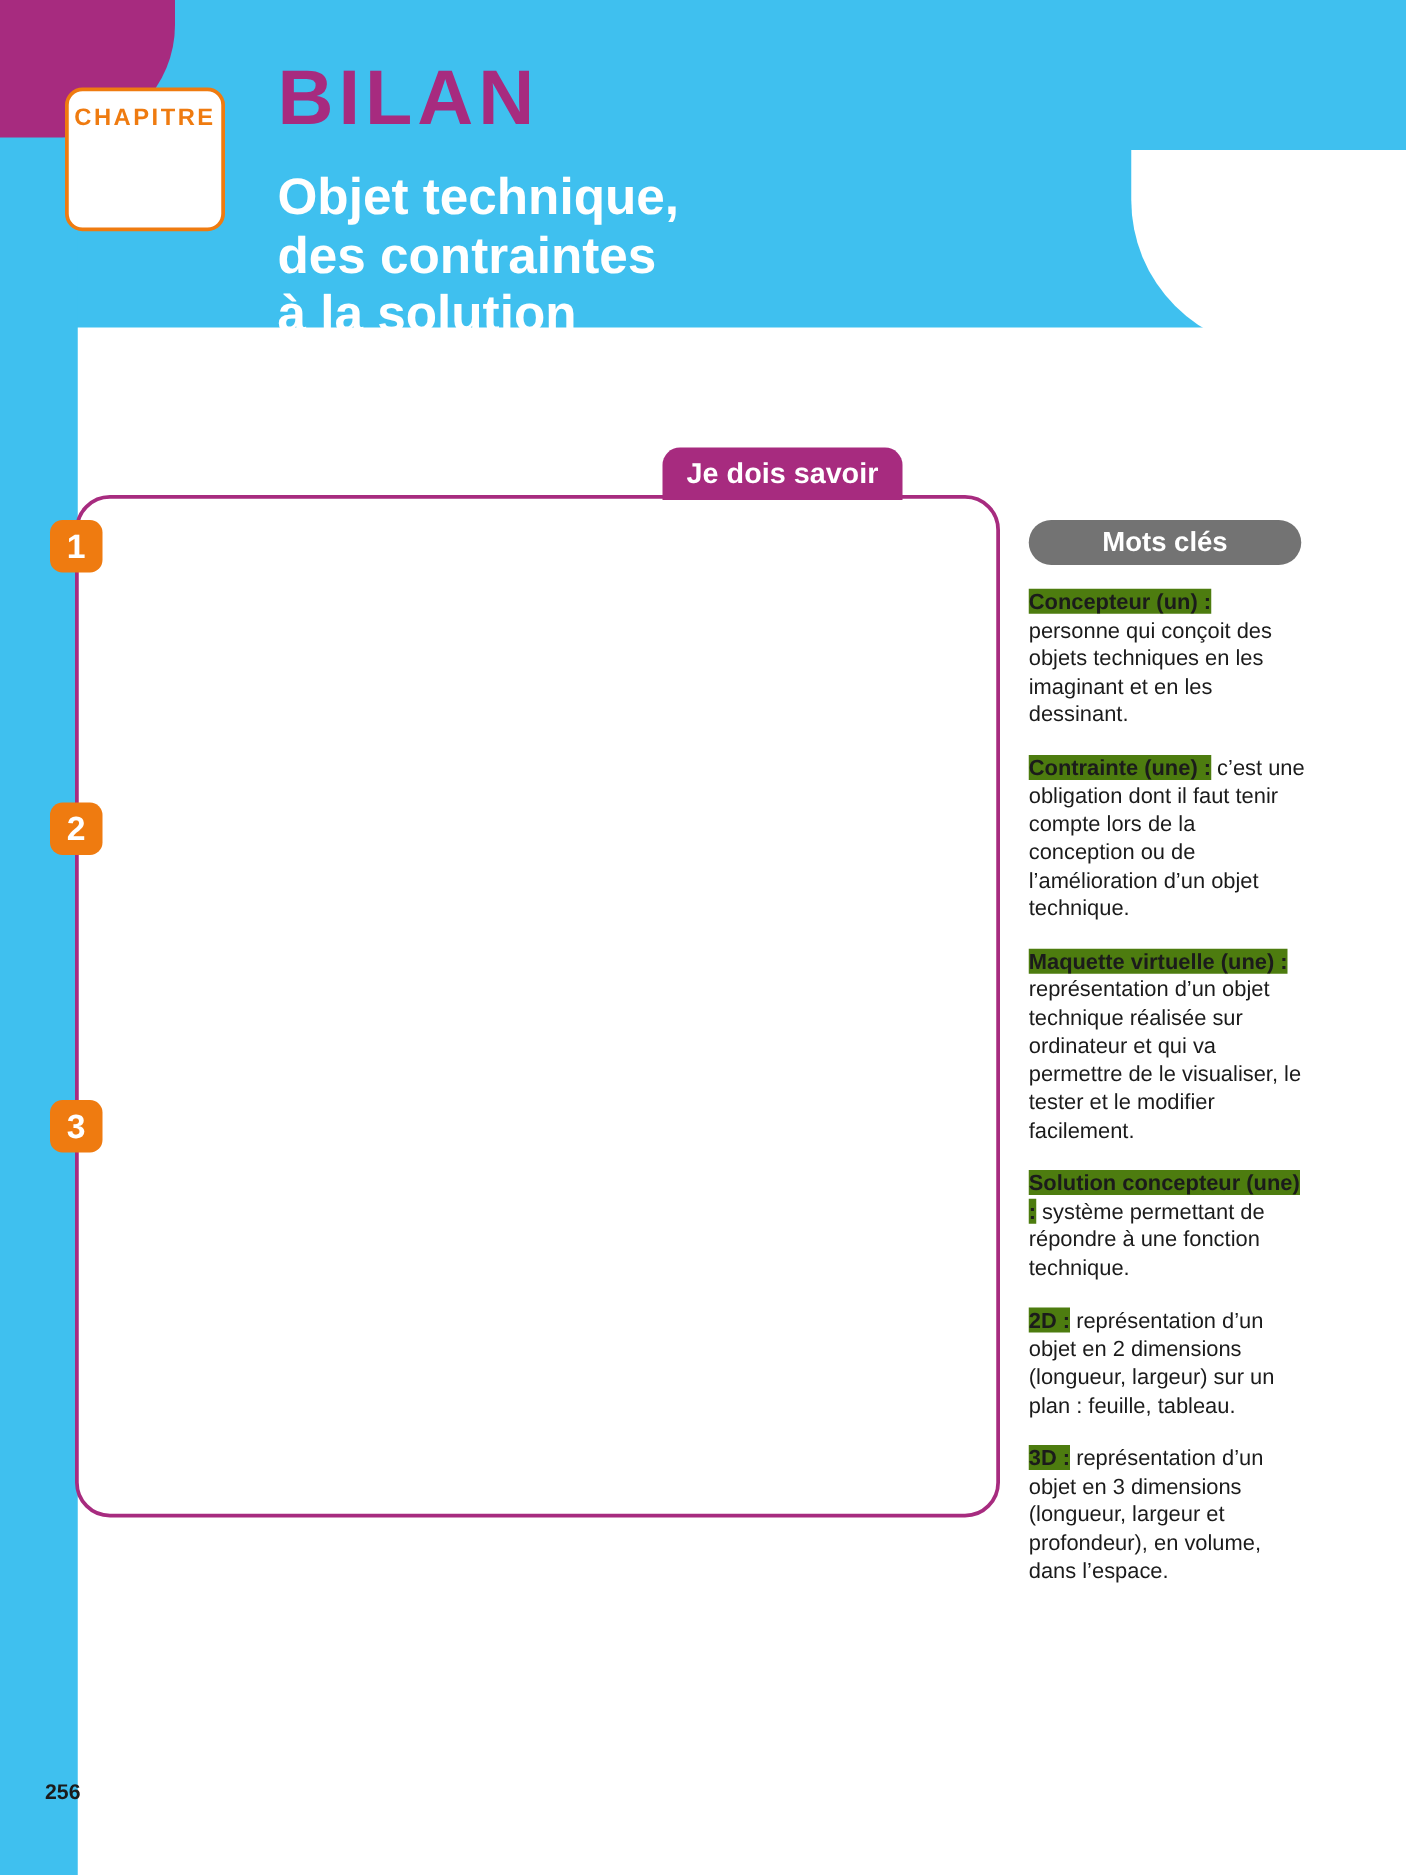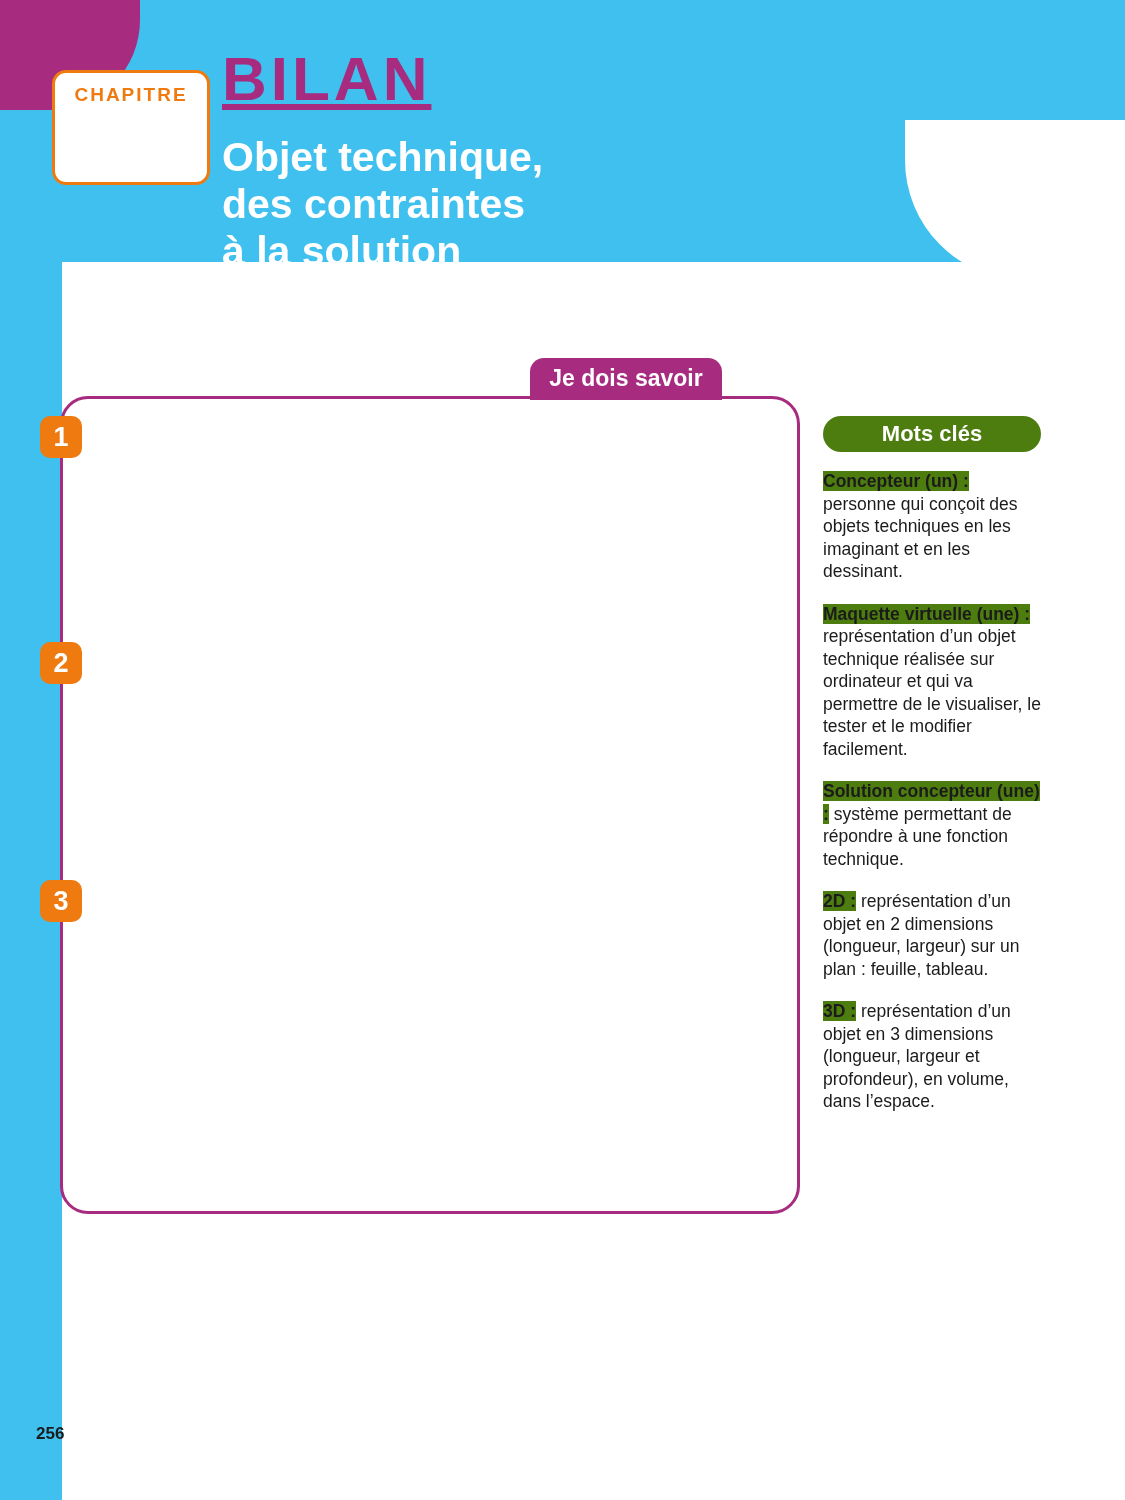--- a/index.html
+++ b/index.html
@@ -46,21 +46,21 @@
     position: absolute;
     left: 0; top: 0;
     width: 62px; height: 1500px;
     background: #3fc0ef;
   }
 
   
   .chapter-badge {
     position: absolute;
     left: 52px; top: 70px;
-    width: 158px; height: 115px;
+    width: 128px; height: 115px;
     background: #ffffff;
     border: 3px solid #ef7b10;
     border-radius: 14px;
     box-sizing: border-box;
     text-align: center;
   }
   .chapter-label {
     font-size: 19px;
     font-weight: bold;
     letter-spacing: 2px;
@@ -78,21 +78,20 @@
 
   
   .title-bilan {
     position: absolute;
     left: 222px; top: 48px;
     font-size: 62px;
     font-weight: bold;
     color: #a72b7f;
     letter-spacing: 4px;
     line-height: 62px;
-    text-decoration: underline;
   }
   .title-sub {
     position: absolute;
     left: 222px; top: 134px;
     width: 640px;
     font-size: 41px;
     font-weight: bold;
     color: #ffffff;
     line-height: 47px;
     letter-spacing: 0px;
@@ -173,21 +172,21 @@
     background: #fbf07f;
     font-weight: bold;
     padding: 0 2px;
   }
 
   
   .motscles-tab {
     position: absolute;
     left: 823px; top: 416px;
     width: 218px; height: 36px;
-    background: #4d7c0f;
+    background: #737373;
     border-radius: 18px;
     color: #ffffff;
     font-size: 22px;
     font-weight: bold;
     text-align: center;
     line-height: 36px;
   }
   .motscles-list {
     position: absolute;
     left: 823px; top: 470px;
@@ -295,20 +294,23 @@
   <div class="para">
     <span class="bullet-o"></span>
     Les outils informatiques sont de plus en plus utilisés pour représenter une solution technique. Avec un modeleur volumique, il est par exemple possible de créer une <span class="hl">maquette virtuelle</span> en 3D. On pourra la manipuler et même la tester virtuellement.
   </div>
 </div>
 
 <div class="motscles-tab">Mots clés</div>
 <div class="motscles-list">
   <div class="mc-entry">
     <span class="mc-term">Concepteur (un) :</span><span> personne qui conçoit des objets techniques en les imaginant et en les dessinant.</span>
+  </div>
+  <div class="mc-entry">
+    <span class="mc-term">Contrainte (une) :</span><span> c’est une obligation dont il faut tenir compte lors de la conception ou de l’amélioration d’un objet technique.</span>
   </div>
   <div class="mc-entry">
     <span class="mc-term">Maquette virtuelle (une) :</span><span> représentation d’un objet technique réalisée sur ordinateur et qui va permettre de le visualiser, le tester et le modifier facilement.</span>
   </div>
   <div class="mc-entry">
     <span class="mc-term">Solution concepteur (une) :</span><span> système permettant de répondre à une fonction technique.</span>
   </div>
   <div class="mc-entry">
     <span class="mc-term">2D :</span><span> représentation d’un objet en 2 dimensions (longueur, largeur) sur un plan : feuille, tableau.</span>
   </div>

